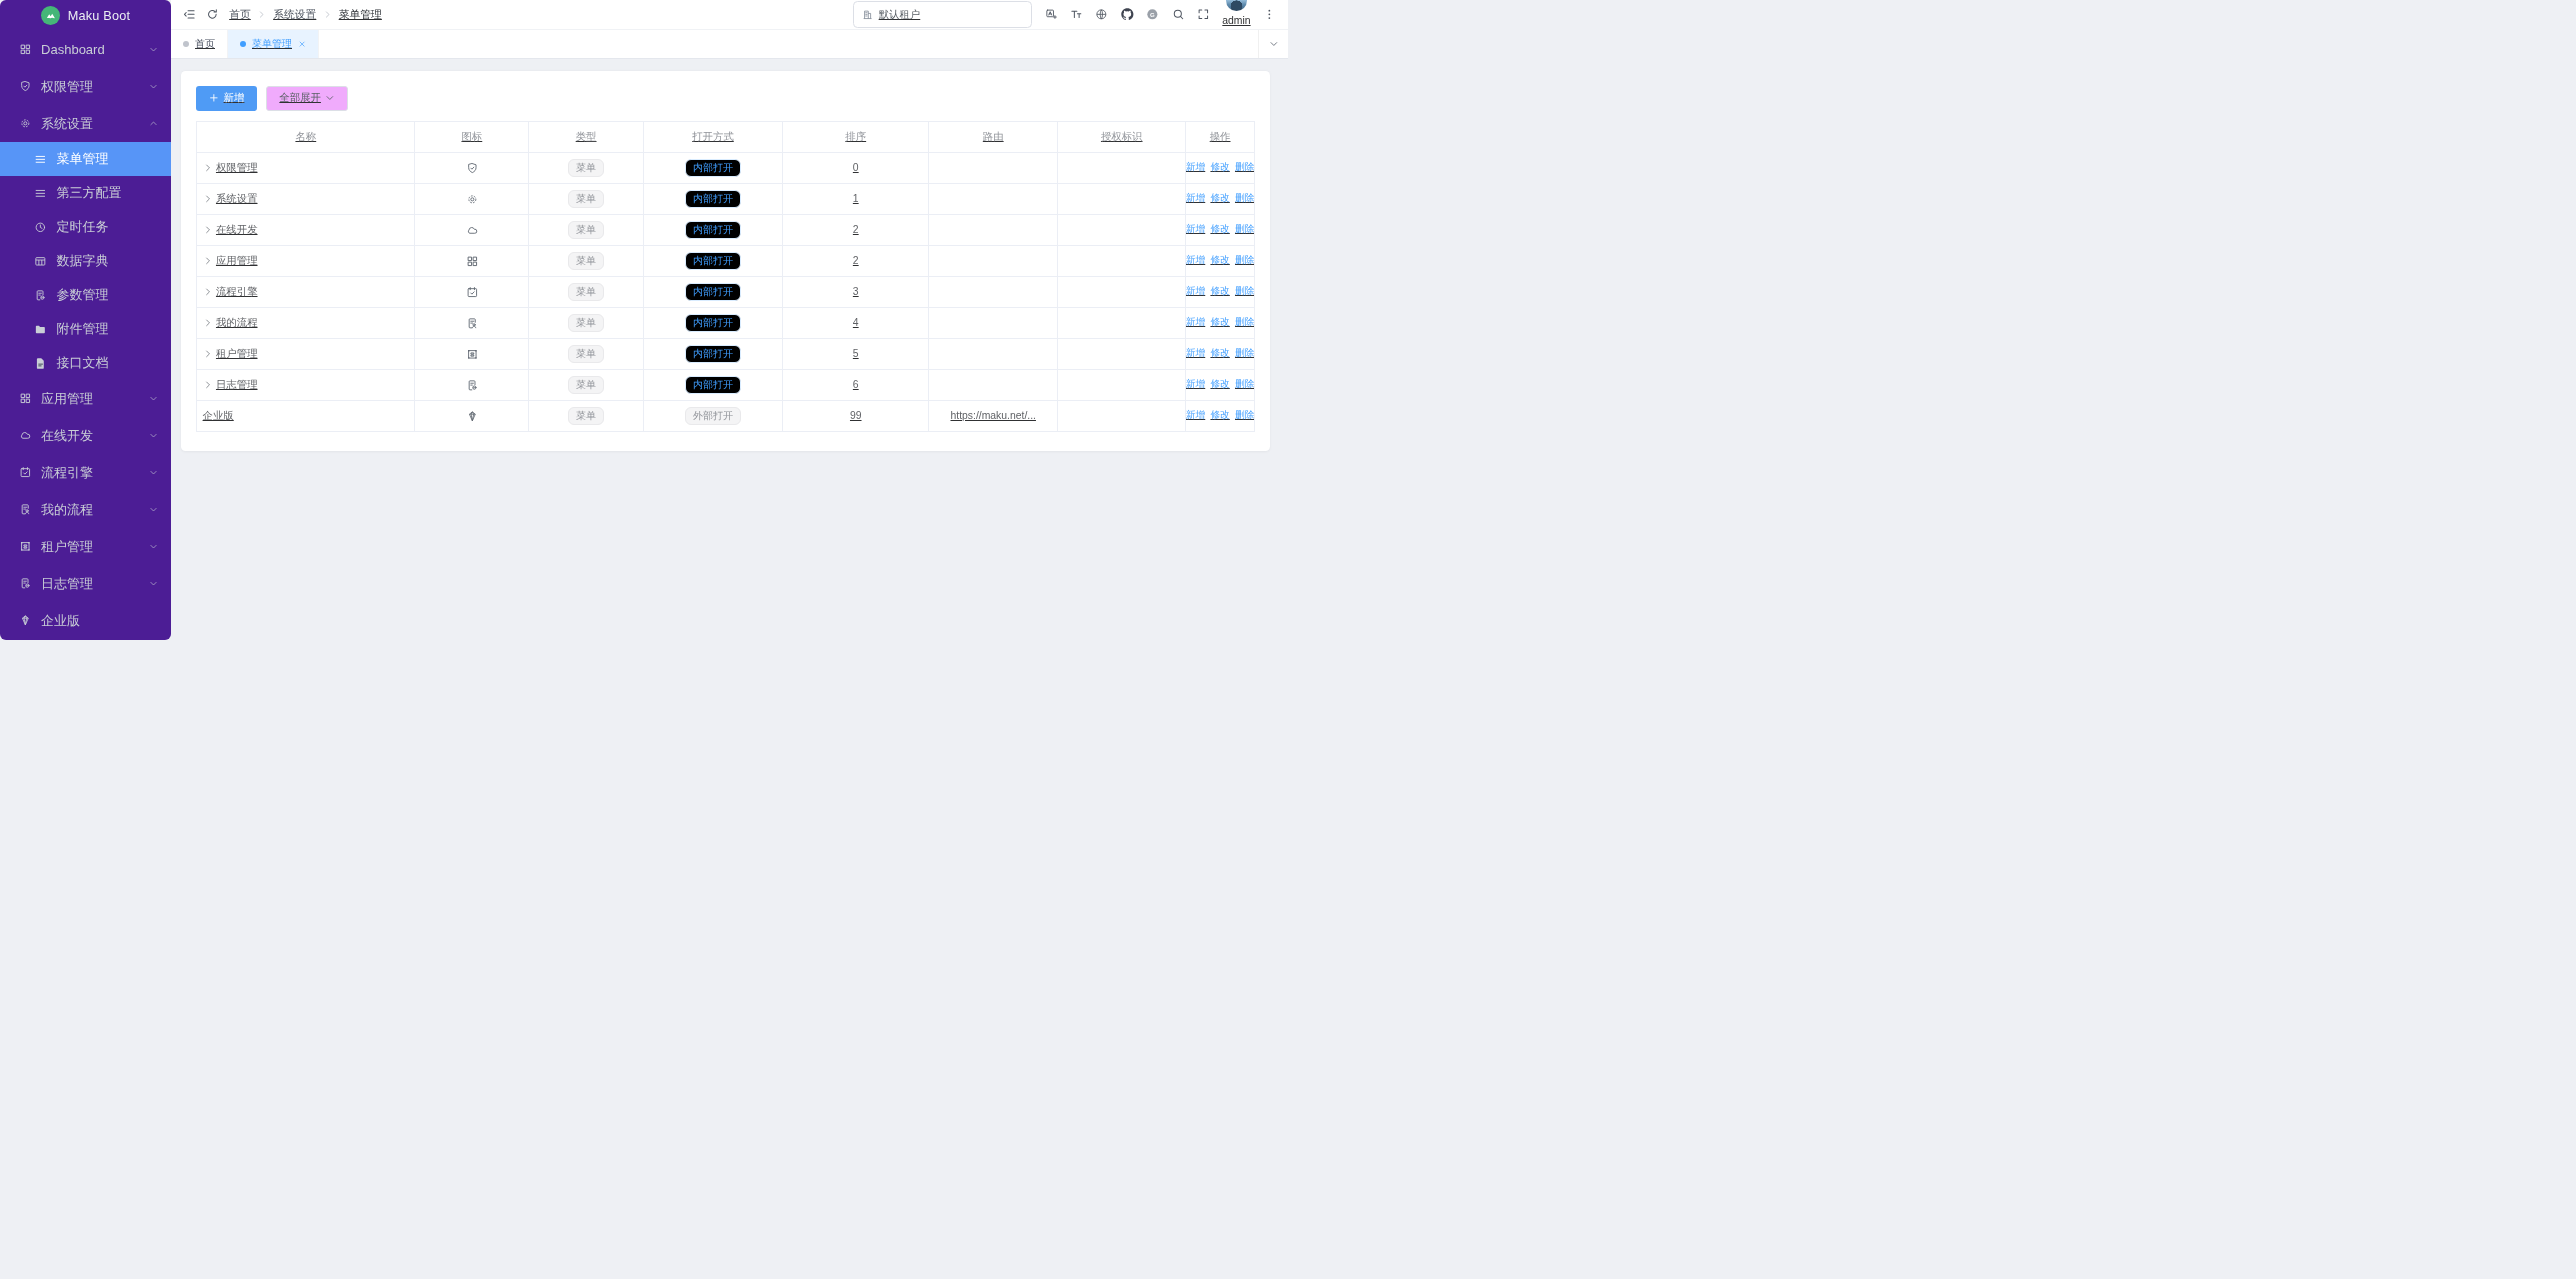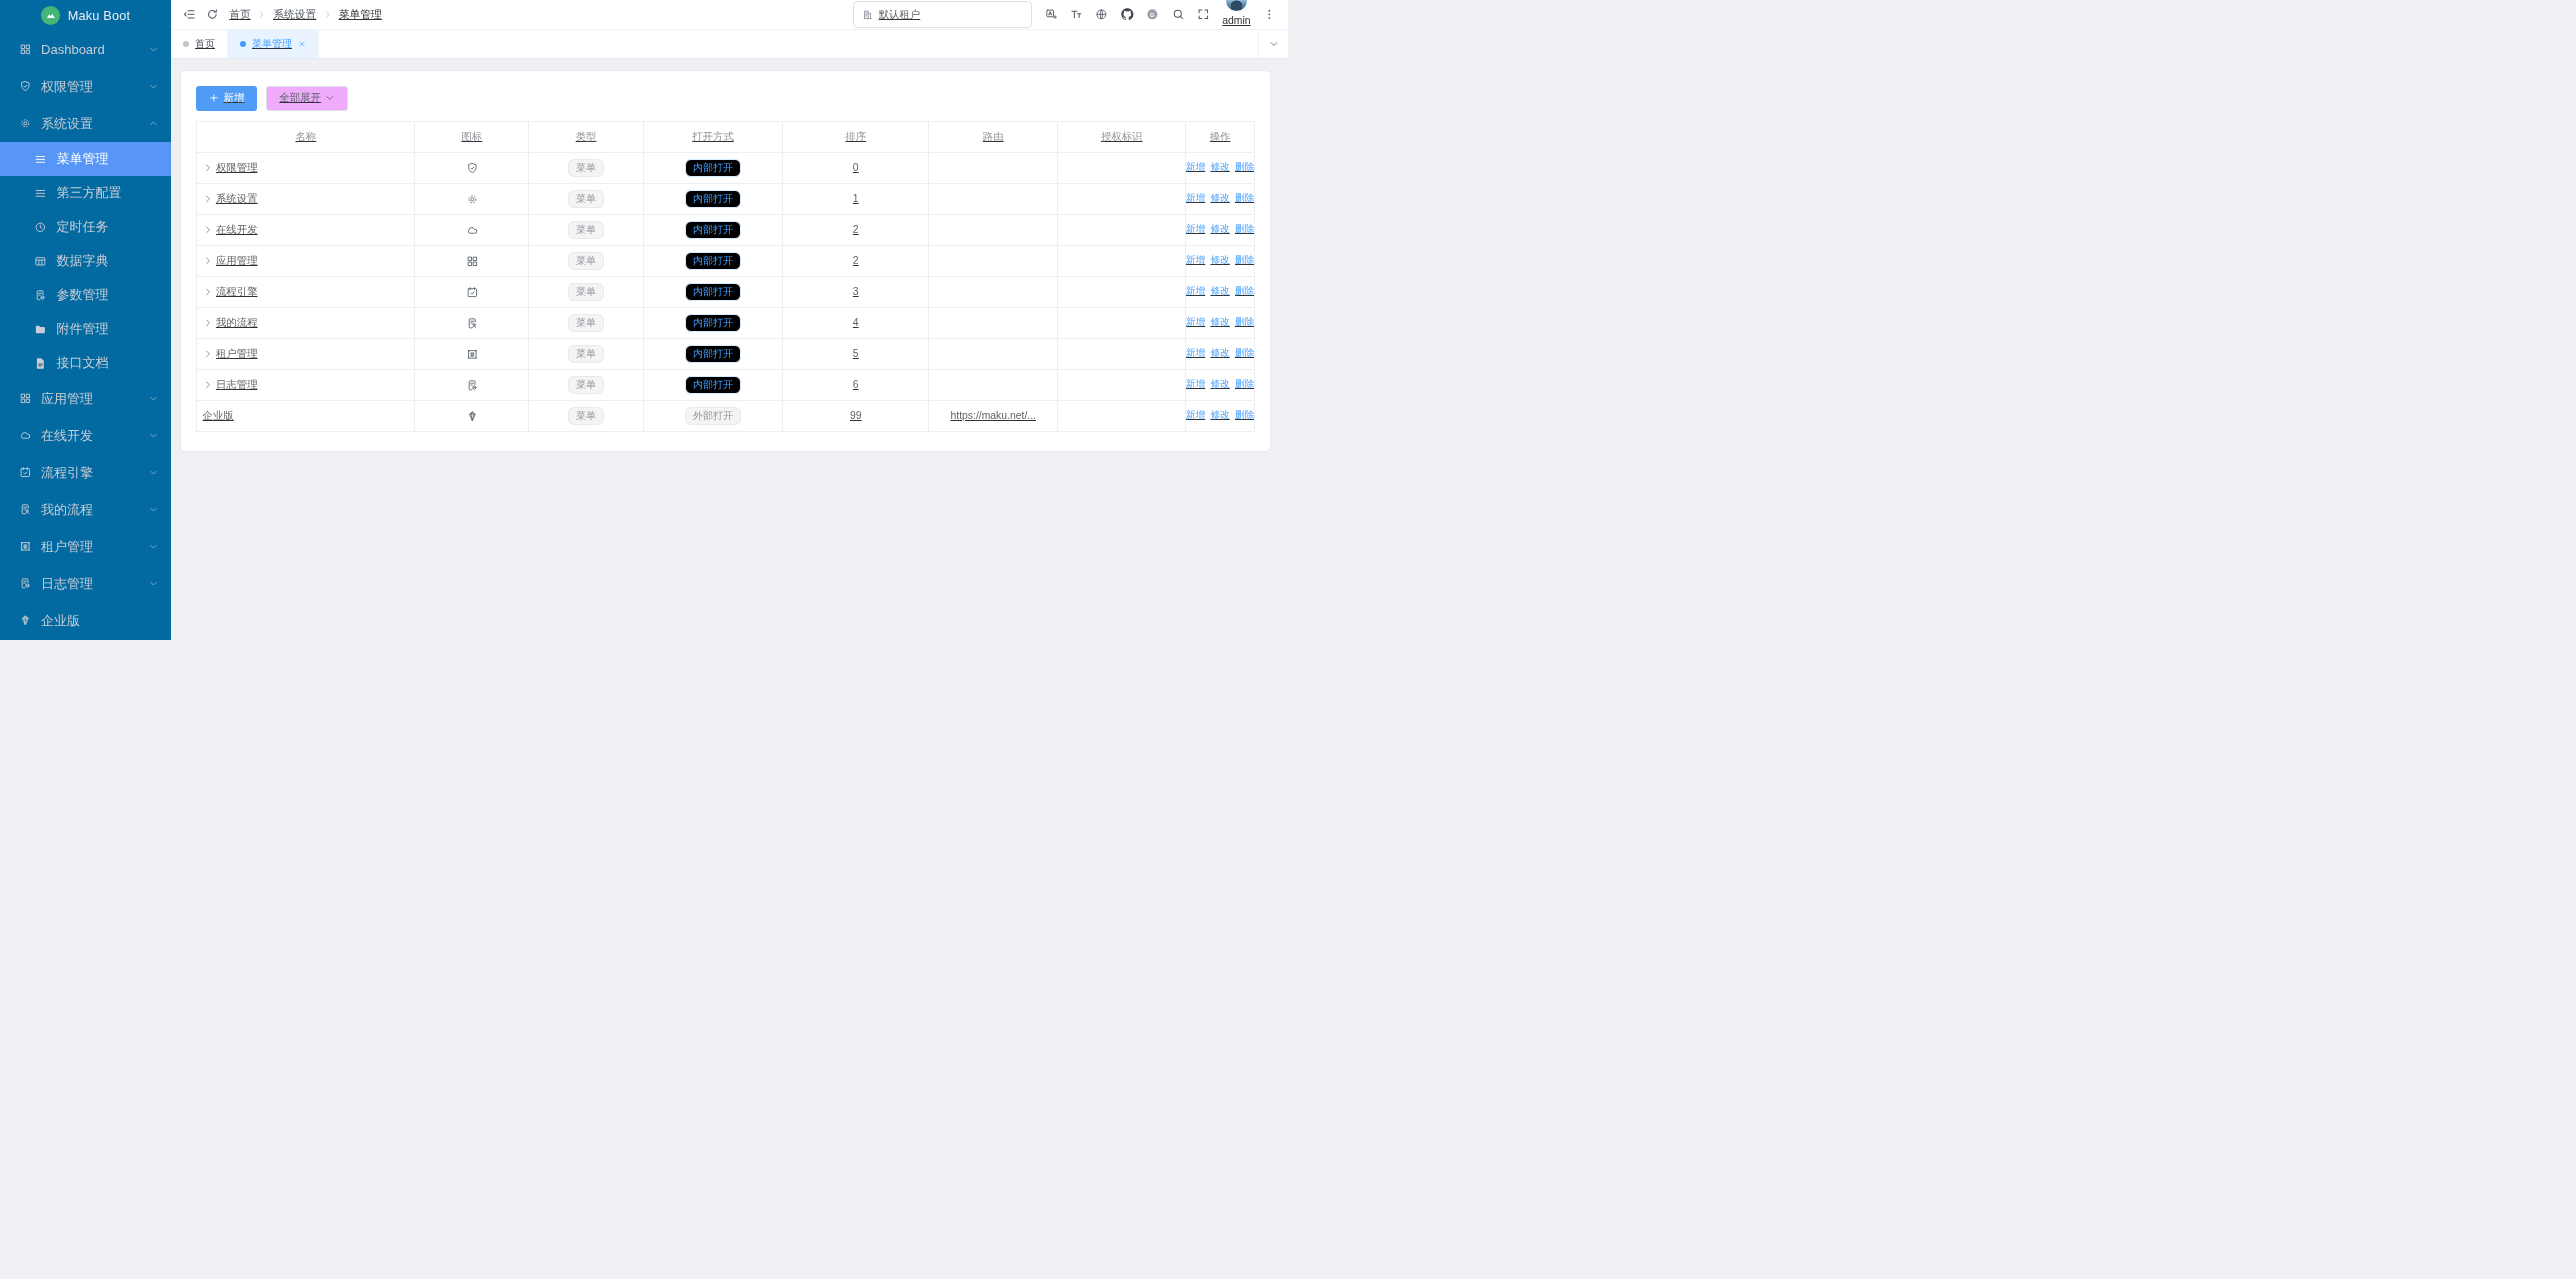--- a/index.html
+++ b/index.html
@@ -2,21 +2,21 @@
 <html style="font-size:12px"><head>
 <meta charset="utf-8">
 <style>
   * { margin:0; padding:0; box-sizing:border-box; }
   html,body { width:1288px; height:640px; overflow:hidden; }
   body { font-family:"Liberation Sans","DejaVu Sans",sans-serif; background:#eef0f4; color:#303133; }
   svg { display:block; }
   .app { display:flex; width:100%; height:100%; }
 
   
-  .sidebar { width:171px; height:100%; background:#0369a1; flex:0 0 171px; overflow:hidden; }
+  .sidebar { width:171px; height:100%; background:#4c1d95; flex:0 0 171px; overflow:hidden;border-radius:6px; }
   .logo { height:31px; display:flex; align-items:center; justify-content:center; gap:7.5px; }
   .logo-badge { width:19.4px; height:19.4px; border-radius:50%; background:#45b678; display:flex; align-items:center; justify-content:center; }
   .logo-text { color:#eceff3; font-size:12.7px; letter-spacing:0.2px; }
   .menu { display:flex; flex-direction:column; }
   .mi { display:flex; align-items:center; height:37px; padding:0 13.4px 0 18.7px; gap:9.7px; color:#c9ced6; font-size:13px; cursor:pointer; }
   .mi .ic { width:12.7px; height:12.7px; flex:0 0 12.7px; }
   .mi .chev { margin-left:auto; width:9px; height:9px; opacity:.75; }
   .mi.sub { height:34px; padding-left:34px; }
   .mi.active { background:#5795f7; color:#fff; }
 

